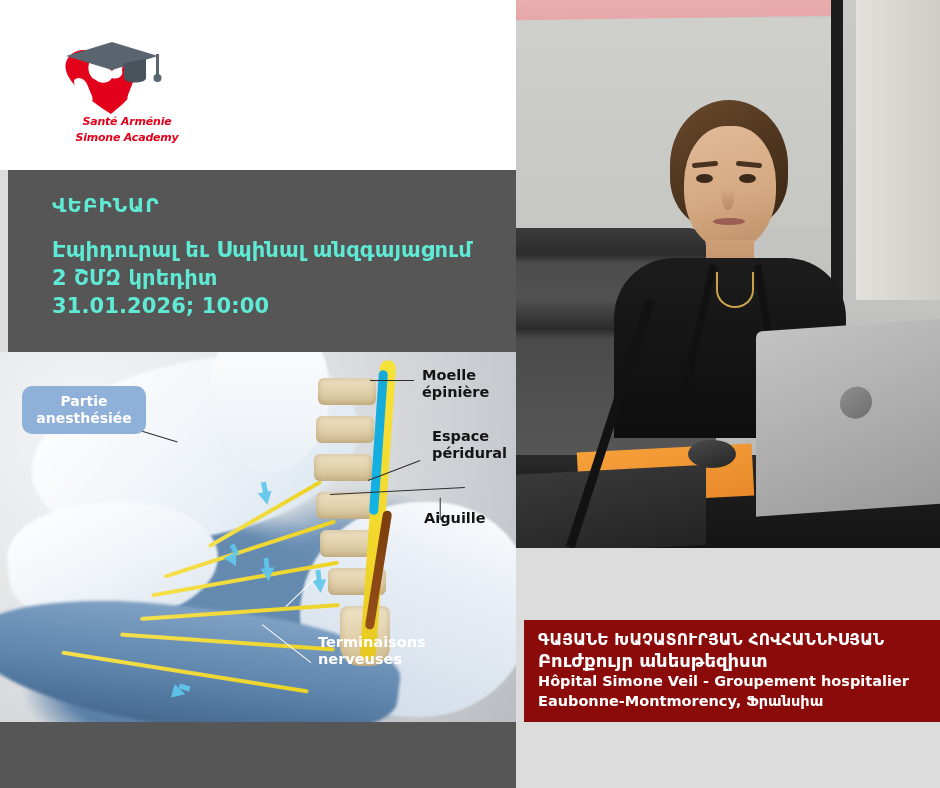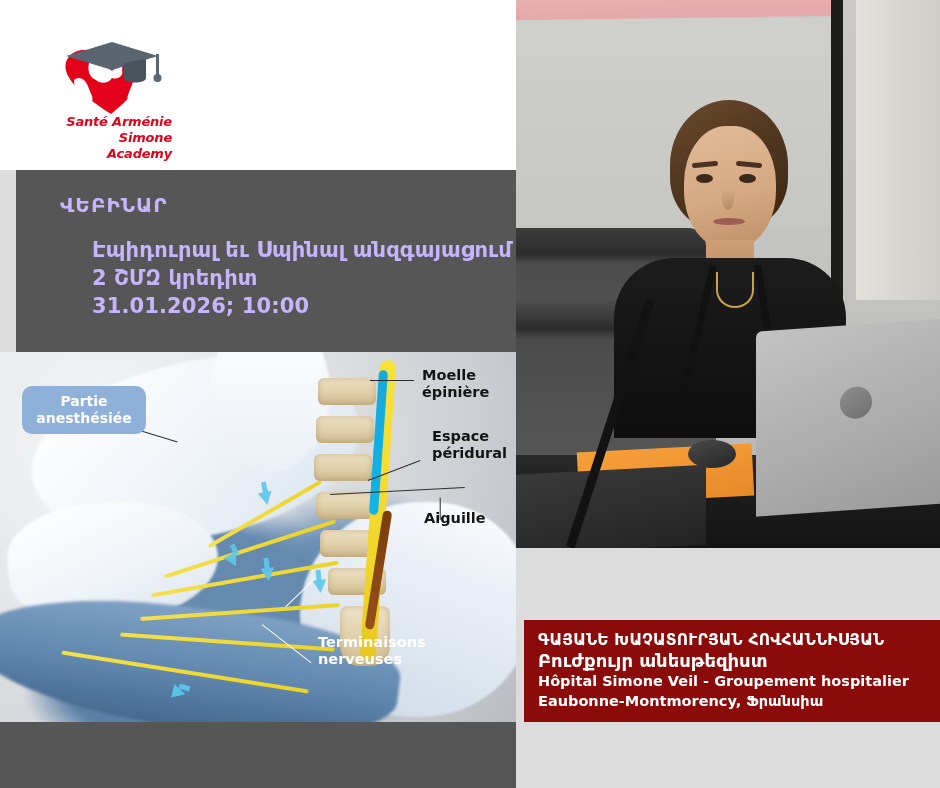--- a/index.html
+++ b/index.html
@@ -33,56 +33,56 @@
     position: absolute;
     left: 50px; top: 40px;
     width: 122px; height: 110px;
   }
   .logo-mark {
     position: relative;
     width: 122px; height: 78px;
   }
   .logo-text {
     position: absolute;
-    left: 0; top: 74px;
+    left: 16px; top: 74px;
     width: 122px;
-    text-align: right;
+    text-align: center;
     color: #e2001a;
     font-family: "DejaVu Sans", "Liberation Sans", sans-serif;
     font-weight: 700;
     font-style: italic;
-    font-size: 13px;
+    font-size: 11px;
     line-height: 16px;
     letter-spacing: -0.2px;
   }
 
   
   .title-banner {
     position: absolute;
-    left: 16px; top: 170px;
+    left: 8px; top: 170px;
     width: 516px; height: 182px;
     background: #565656;
-    color: #c4b5fd;
+    color: #5eead4;
     box-sizing: border-box;
     padding: 22px 26px 0 44px;
   }
   .kicker {
     font-size: 20px;
     font-weight: 700;
     letter-spacing: 1px;
     line-height: 26px;
     margin: 0 0 18px 0;
   }
   .title-lines {
     font-size: 21px;
     font-weight: 700;
     line-height: 28px;
     letter-spacing: 0.1px;
   }
-  .title-lines div { white-space: nowrap; margin-left: 32px; }
+  .title-lines div { white-space: nowrap; }
 
   
   .diagram {
     position: absolute;
     left: 0; top: 352px;
     width: 516px; height: 370px;
     overflow: hidden;
     background:
       radial-gradient(circle at 18% 22%, #f4f5f6 0%, #e3e5e7 38%, #cdd0d4 72%, #b9bcc1 100%);
   }

